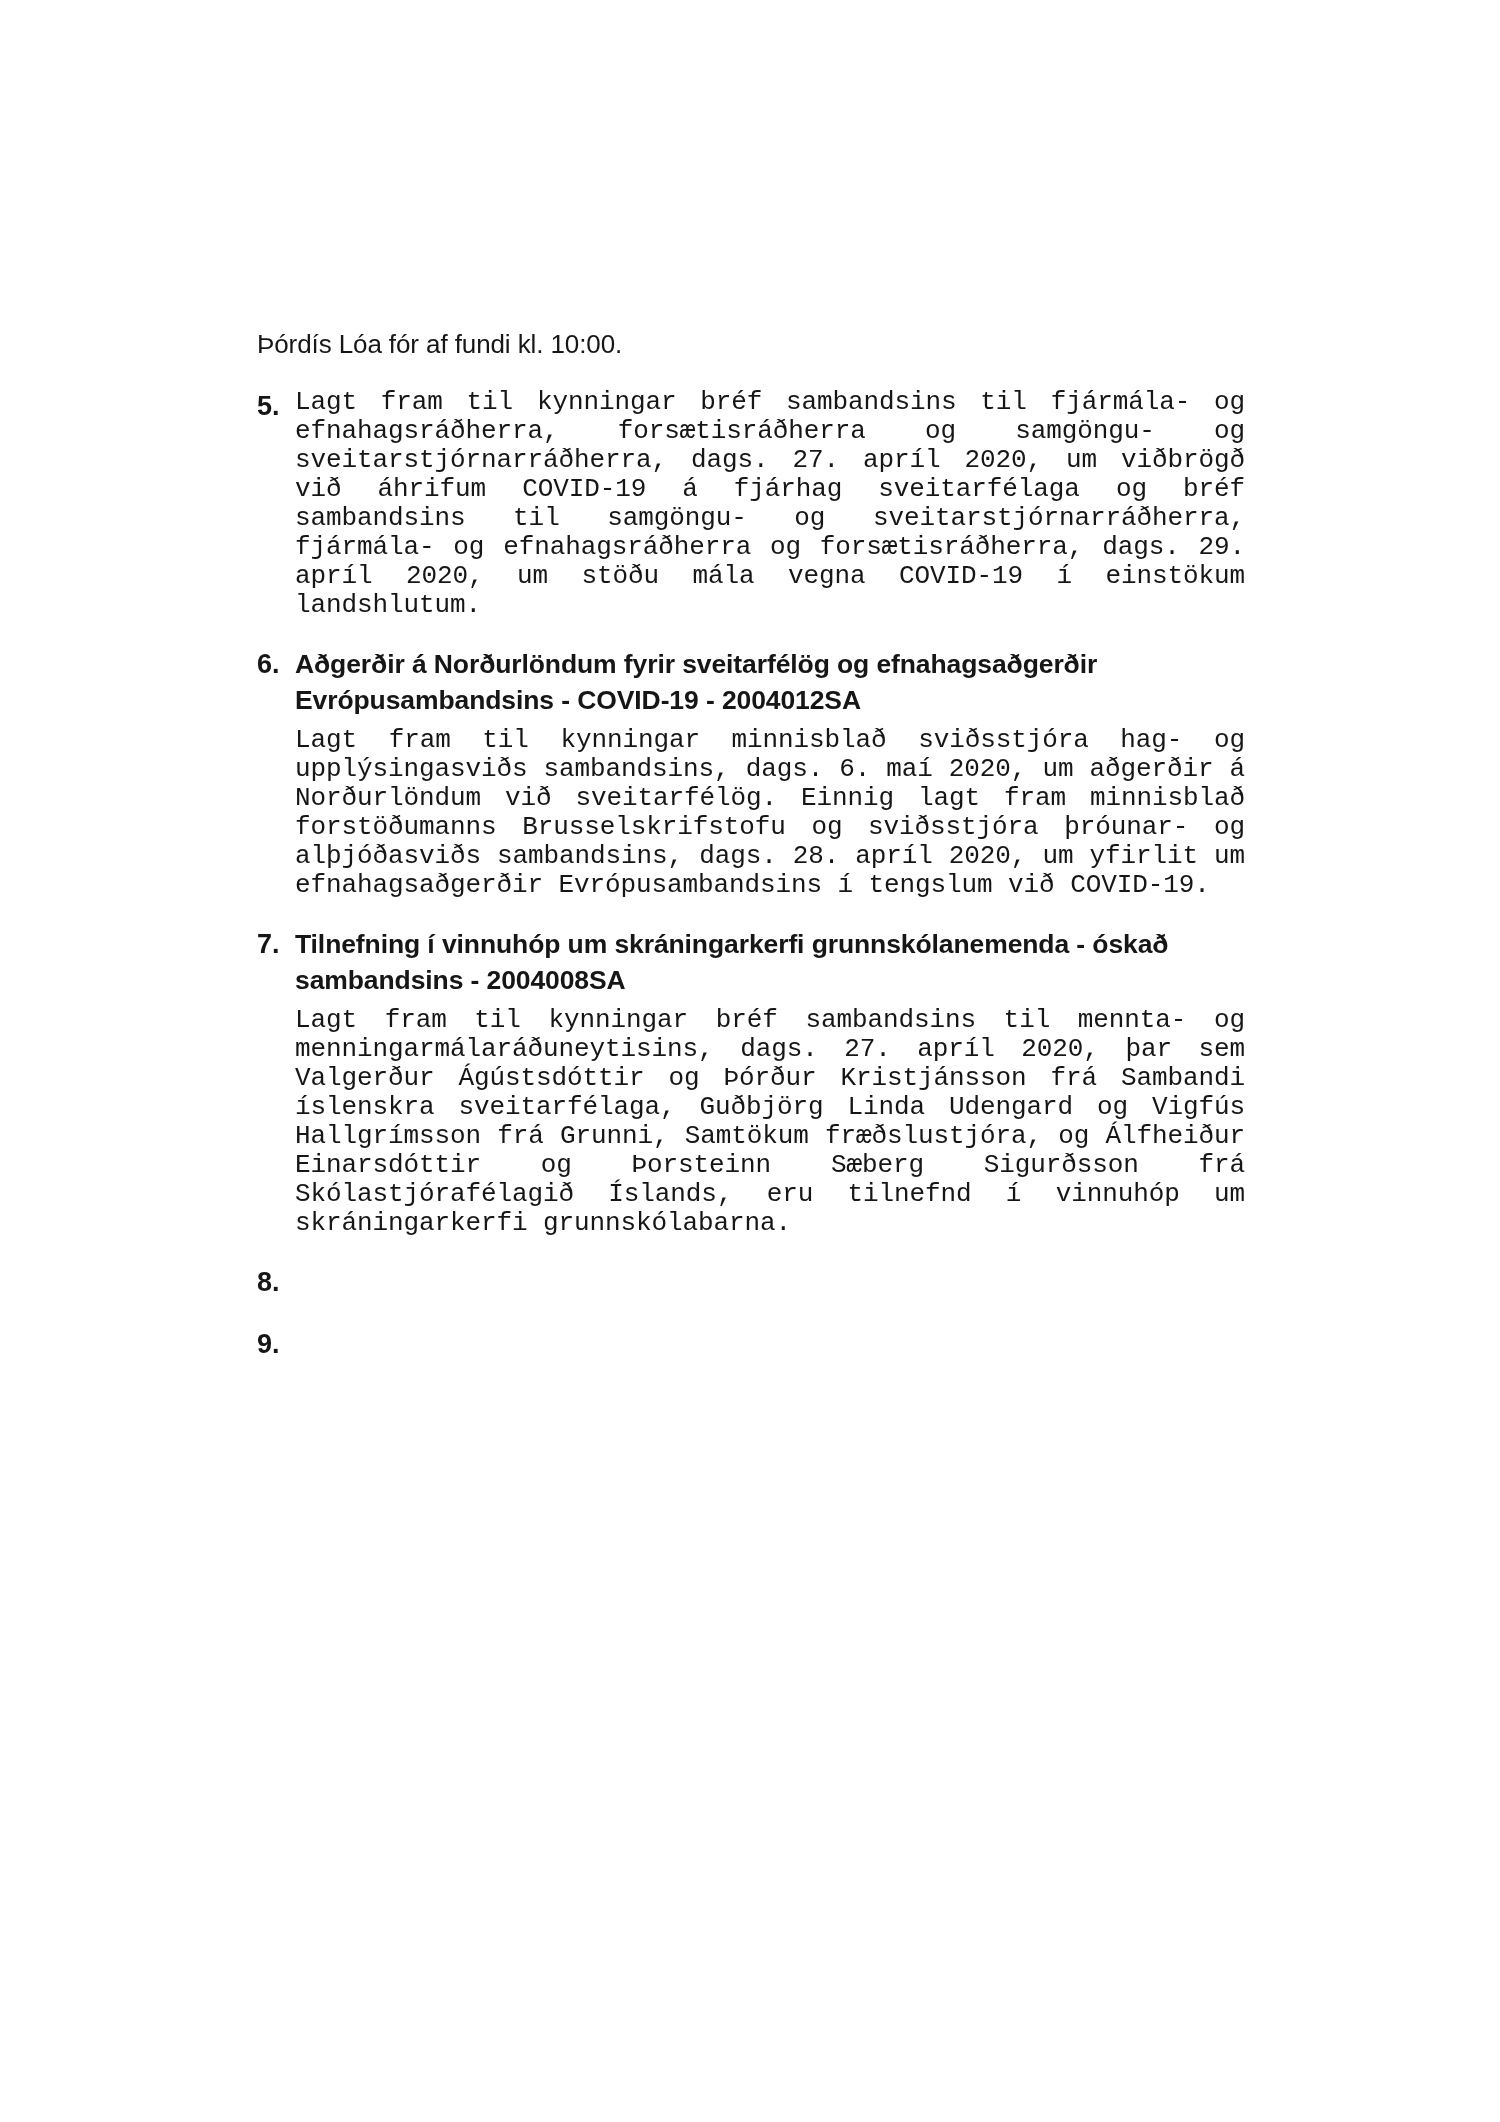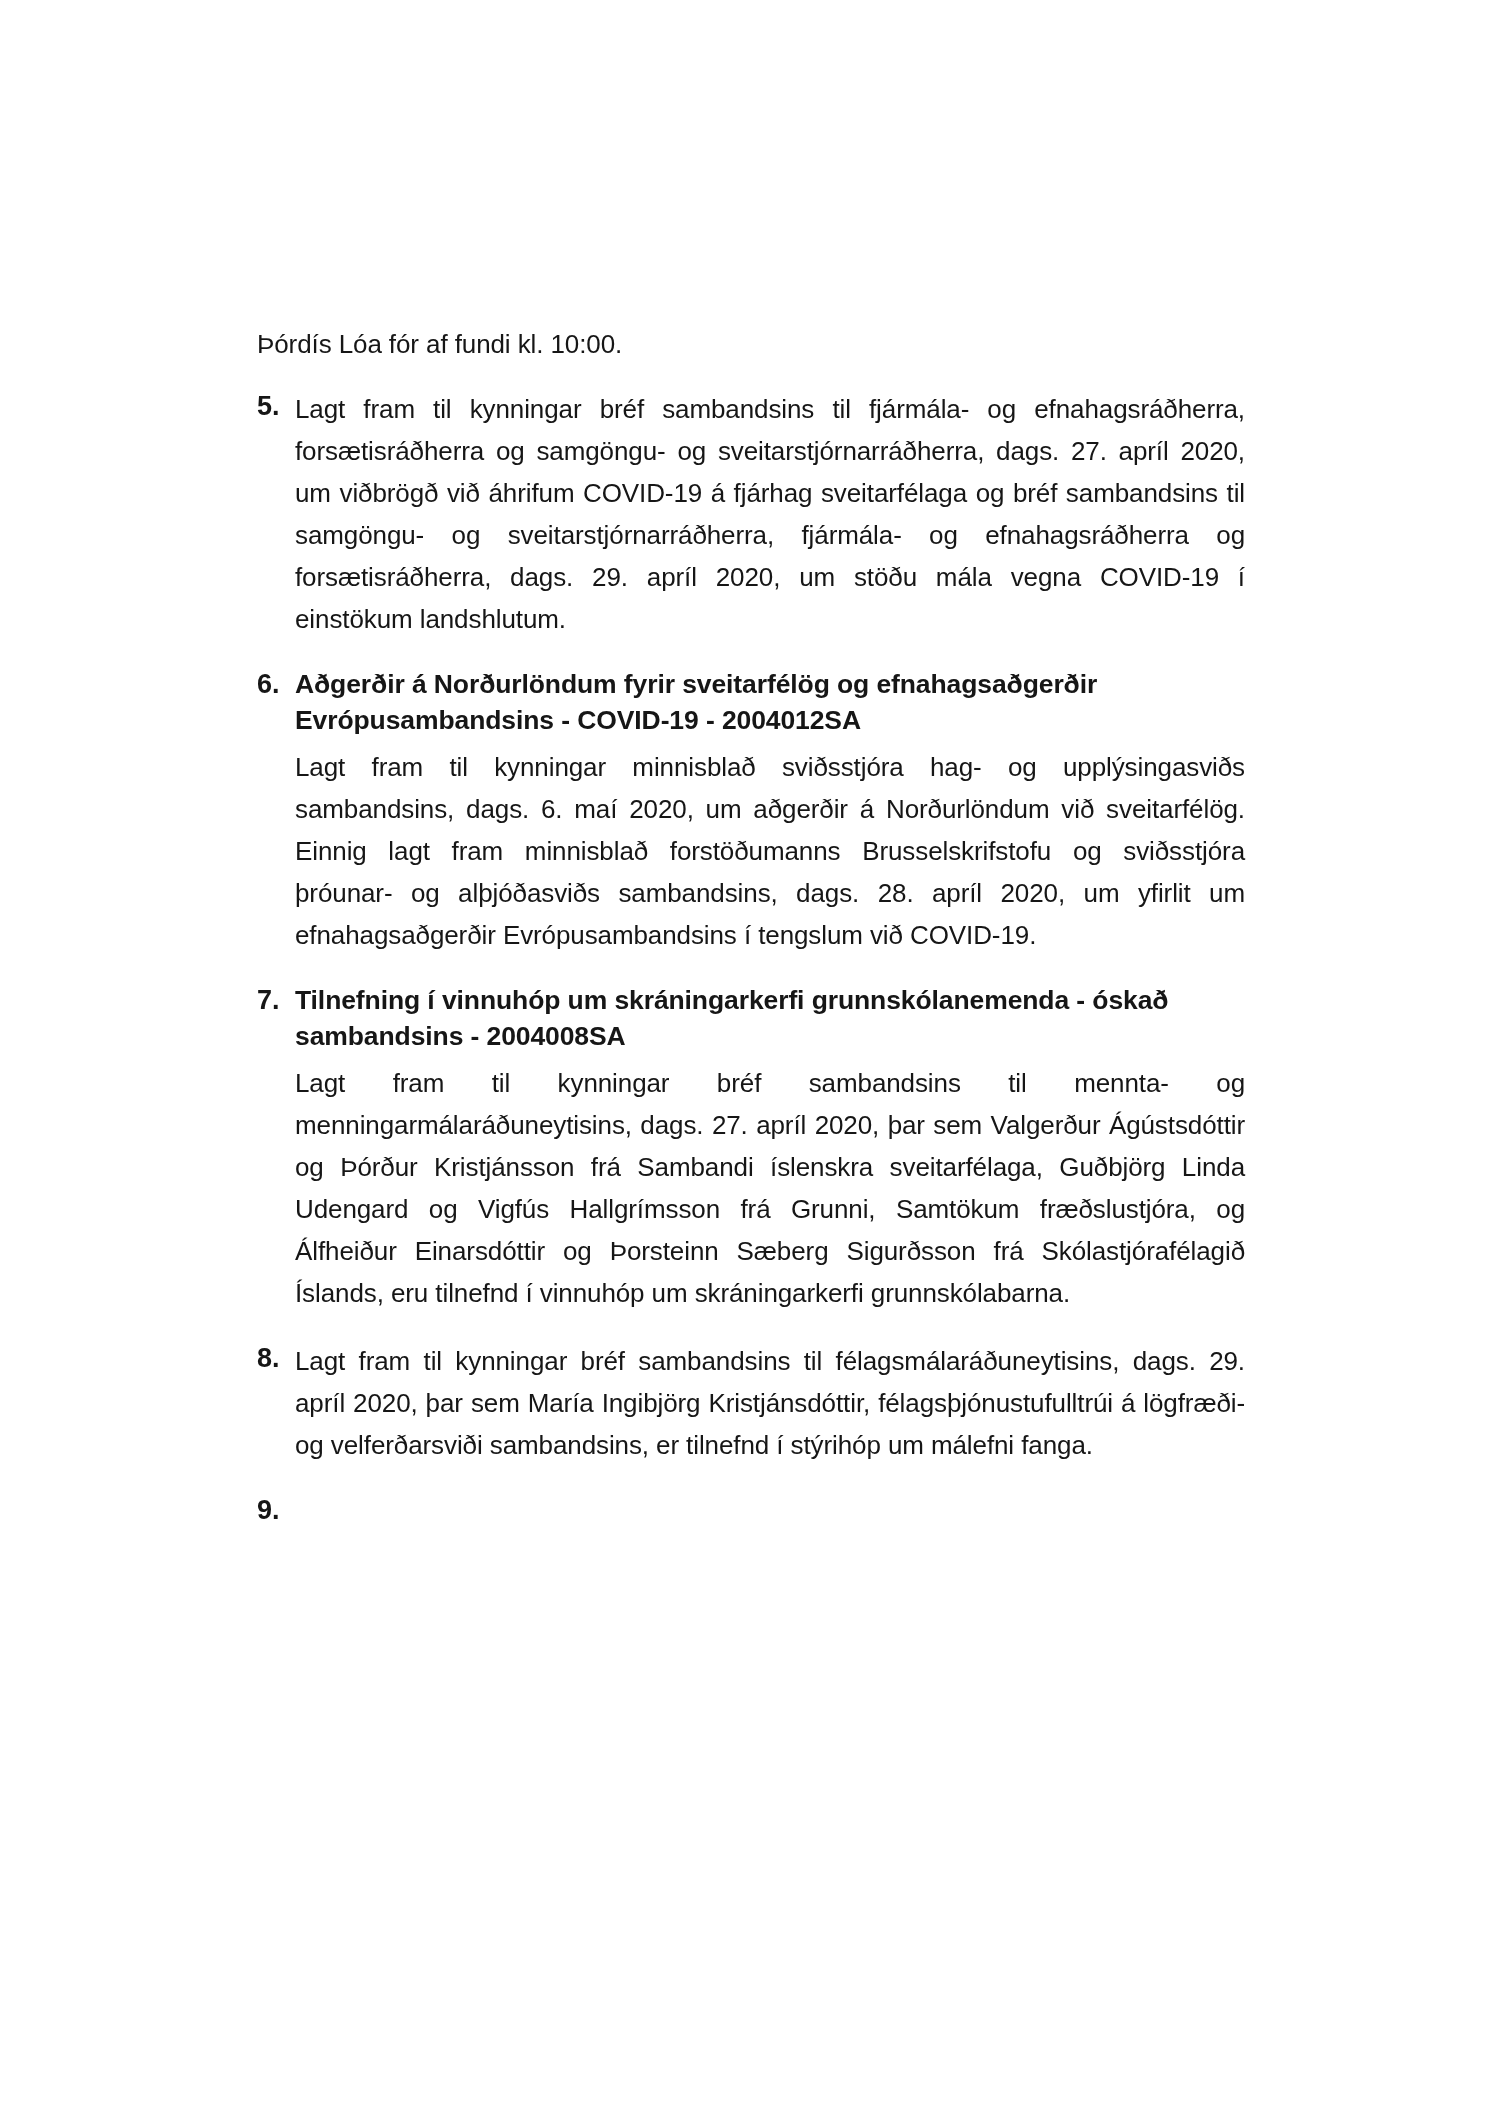--- a/index.html
+++ b/index.html
@@ -46,24 +46,25 @@
   }
   .item-title {
     font-size: 26.5px;
     font-weight: 700;
     line-height: 36px;
     margin: 0 0 8px 0;
     letter-spacing: -0.1px;
   }
   .item-body {
     font-size: 26px;
-    line-height: 42px;
+    line-height: 29px;
     text-align: justify;
     margin: 0;
     letter-spacing: -0.1px;
+    font-family: Liberation Mono, monospace;
   }
   .page-number {
     position: absolute;
     left: 0;
     right: 0;
     top: 1890px;
     text-align: center;
     font-size: 25px;
     color: #161616;
   }
@@ -96,21 +97,20 @@
       <div class="item-num">7.</div>
       <div class="item-content">
         <h3 class="item-title">Tilnefning í vinnuhóp um skráningarkerfi grunnskólanemenda - óskað sambandsins - 2004008SA</h3>
         <p class="item-body">Lagt fram til kynningar bréf sambandsins til mennta- og menningarmálaráðuneytisins, dags. 27. apríl 2020, þar sem Valgerður Ágústsdóttir og Þórður Kristjánsson frá Sambandi íslenskra sveitarfélaga, Guðbjörg Linda Udengard og Vigfús Hallgrímsson frá Grunni, Samtökum fræðslustjóra, og Álfheiður Einarsdóttir og Þorsteinn Sæberg Sigurðsson frá Skólastjórafélagið Íslands, eru tilnefnd í vinnuhóp um skráningarkerfi grunnskólabarna.</p>
       </div>
     </section>
 
     <section class="item">
       <div class="item-num">8.</div>
       <div class="item-content">
-        <p class="item-body">Lagt fram til kynningar bréf sambandsins til félagsmálaráðuneytisins, dags. 29. apríl 2020, þar sem María Ingibjörg Kristjánsdóttir, félagsþjónustufulltrúi á lögfræði- og velferðarsviði sambandsins, er tilnefnd í stýrihóp um málefni fanga.</p>
       </div>
     </section>
 
     <section class="item">
       <div class="item-num">9.</div>
       <div class="item-content">
       </div>
     </section>
 
   </div>

